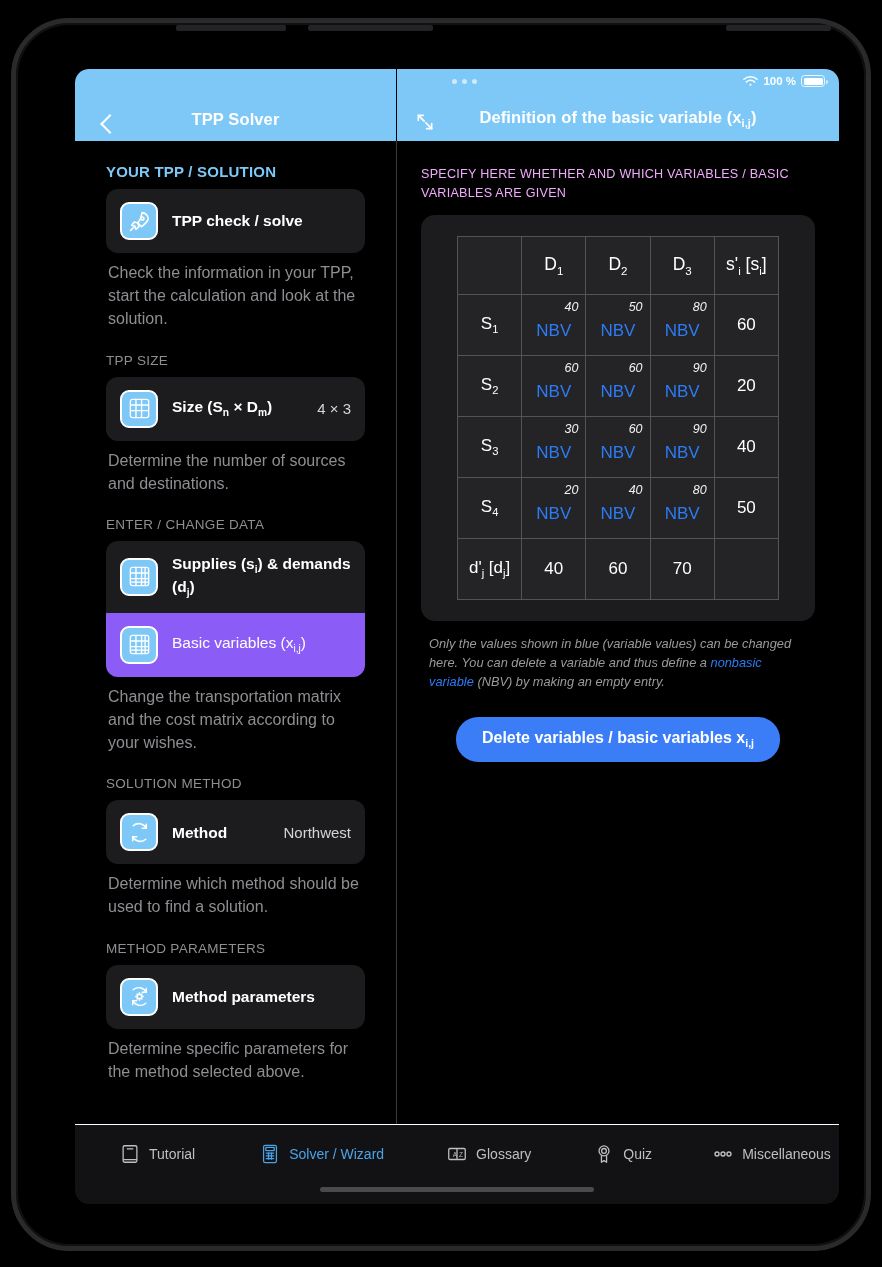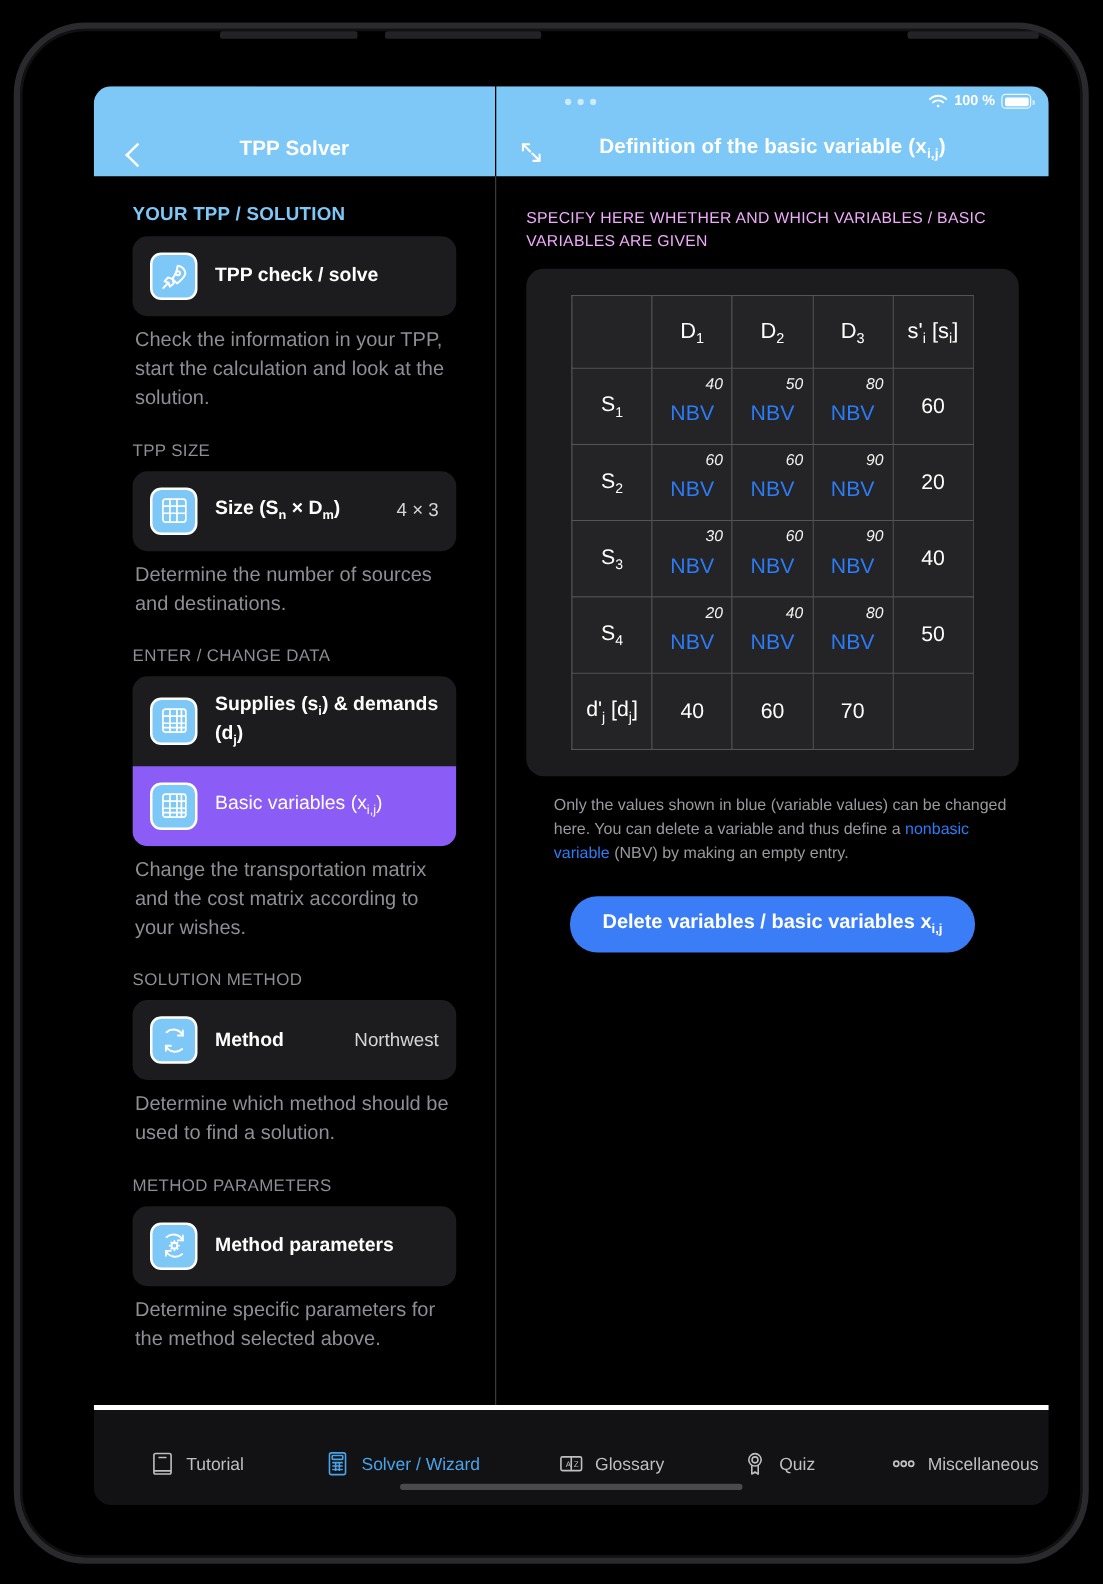--- a/index.html
+++ b/index.html
@@ -175,39 +175,40 @@
   table#matrix tr:first-child td { height: 58px; font-size: 17.5px; }
   table#matrix td.corner { background: #242426; }
   .cost {
     position: absolute; top: 5px; right: 7px;
     font-size: 12.5px; font-style: italic; color: #f2f2f2;
   }
   .nbv { color: #2b7cf6; font-size: 17px; display: block; margin-top: 13px; }
   .hdr { font-size: 17.5px; }
   #right-note {
     color: #9a9a9e; font-size: 12.8px; line-height: 1.5;
-    margin: 13px 8px 0 22px;
+    margin: 13px 8px 0 8px;
+    font-style: italic;
   }
   #right-note a { color: #2b7cf6; text-decoration: none; }
   #delete-btn {
     display: block; margin: 26px auto 0 auto;
     background: #3b7df6; color: #fff;
     border: none; border-radius: 22px;
     padding: 12px 26px;
     font-size: 16px; font-weight: bold;
     font-family: "Liberation Sans", sans-serif;
     cursor: pointer;
   }
 
   
   #tabbar {
     position: absolute; left: 0; bottom: 0; width: 764px; height: 80px;
     background: #121214;
-    border-top: 4px solid #ffffff;
-    display: flex; align-items: flex-start; padding-top: 32px;
+    border-top: 1px solid #ffffff;
+    display: flex; align-items: flex-start; padding-top: 18px;
   }
   .tab {
     display: flex; align-items: center; gap: 8px;
     color: #bfbfc2; font-size: 14px;
     padding: 0 6px;
   }
   .tab.active { color: #4aa3e8; }
   .tab svg { width: 22px; height: 22px; display: block; }
   #tab-tutorial { margin-left: 38px; }
   #tab-solver { margin-left: 52px; }

